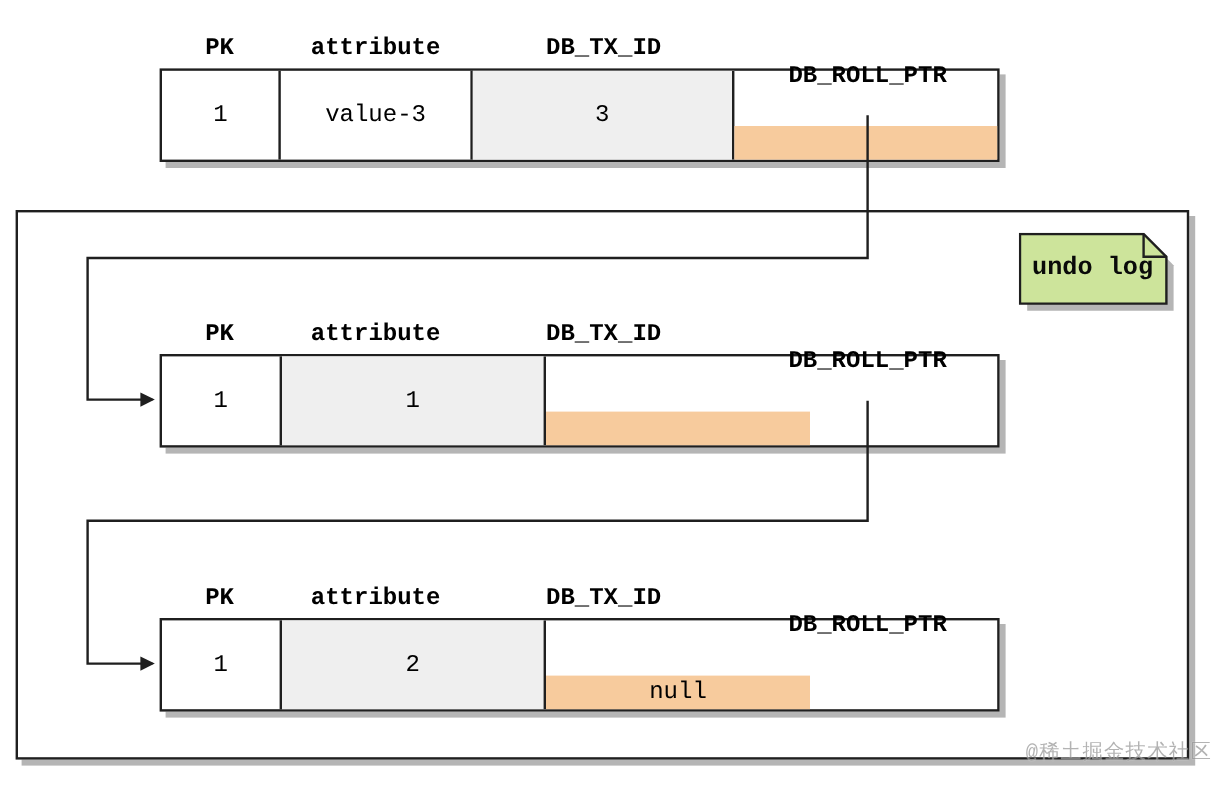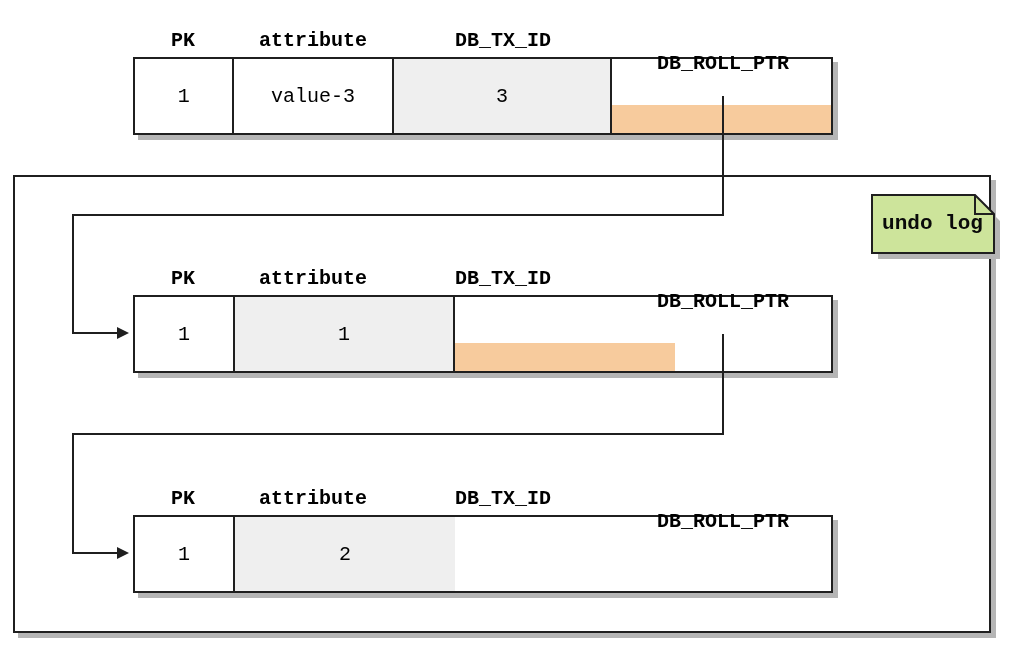--- a/index.html
+++ b/index.html
@@ -41,21 +41,21 @@
     font-size:20px;color:#000;border-right:2px solid var(--border);
   }
   .cell:last-child{border-right:none;}
   .cell.gray{background:var(--cellgray);}
   .cell.orange{background:var(--cellorange);}
   
   .arrows{position:absolute;left:0;top:0;width:1020px;height:660px;pointer-events:none;}
   .arrows polyline{fill:none;stroke:var(--border);stroke-width:2;}
   .arrows .ah{fill:var(--border);}
   
-  .note{position:absolute;left:871px;top:194px;width:132px;height:70px;}
+  .note{position:absolute;left:849px;top:194px;width:132px;height:70px;}
   .note svg{position:absolute;left:0;top:0;}
   .note .nshadow{fill:var(--shadow);stroke:none;}
   .note .nbody{fill:var(--notegreen);stroke:var(--border);stroke-width:2;stroke-linejoin:miter;}
   .note .nfold{fill:none;stroke:var(--border);stroke-width:2;}
   .note-label{
     position:absolute;left:0;top:0;width:123px;height:59px;
     display:flex;align-items:center;justify-content:center;
     font-weight:bold;font-size:21px;color:#0a0a0a;
   }
   
@@ -104,20 +104,21 @@
   <div class="tbl" style="top:481px">
     <div class="hdr">
       <span class="c0">PK</span>
       <span class="c1">attribute</span>
       <span class="c2">DB_TX_ID</span>
       <span class="c3">DB_ROLL_PTR</span>
     </div>
     <div class="rowline">
       <div class="cell c0">1</div>
       <div class="cell c2 gray">2</div>
+      <div class="cell c3 orange">null</div>
     </div>
   </div>
 
   <svg class="arrows" viewBox="0 0 1020 660">
     <defs>
       <marker id="ah" markerWidth="7" markerHeight="7" refX="5" refY="3" orient="auto">
         <path class="ah" d="M0,0 L6,3 L0,6 Z"></path>
       </marker>
     </defs>
     <polyline points="723,96 723,215 73,215 73,333 127,333" marker-end="url(#ah)"></polyline>
@@ -126,14 +127,15 @@
 
   <div class="note">
     <svg width="132" height="70" viewBox="0 0 132 70">
       <polygon class="nshadow" points="7,8 110,8 129,27 129,65 7,65"></polygon>
       <polygon class="nbody" points="1,1 104,1 123,20 123,59 1,59"></polygon>
       <path class="nfold" d="M104,1 L104,20 L123,20"></path>
     </svg>
     <span class="note-label">undo log</span>
   </div>
 
+  <div class="watermark">@稀土掘金技术社区</div>
 
 </div>
 
 </body></html>

